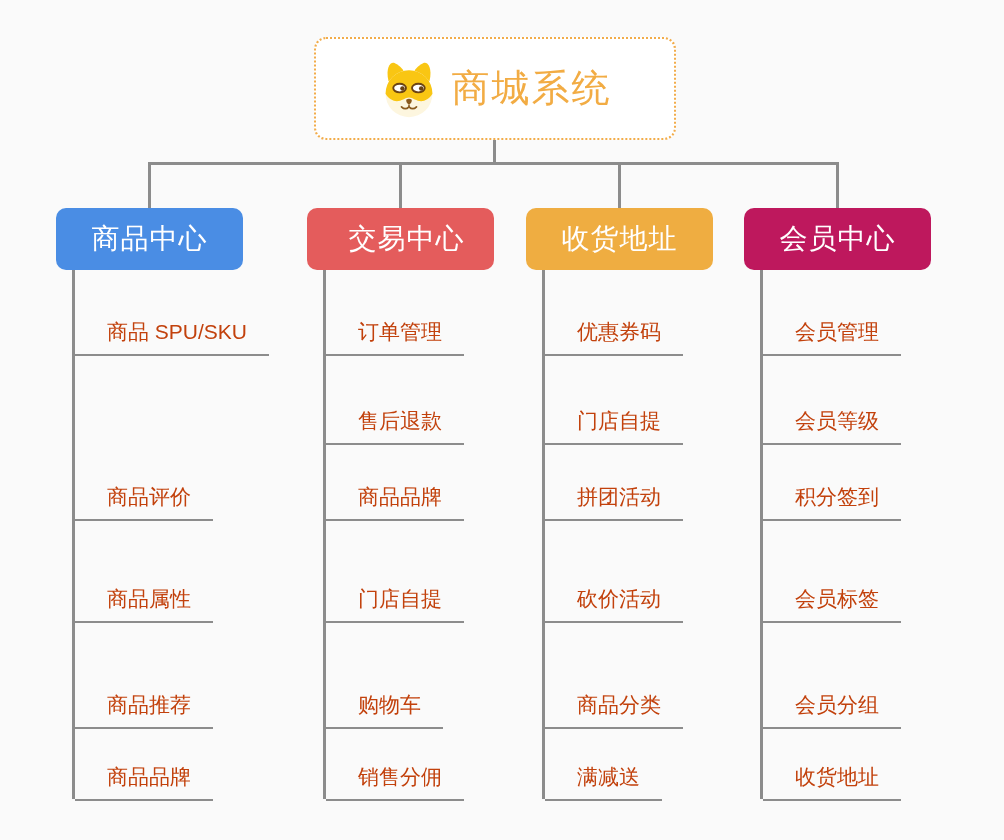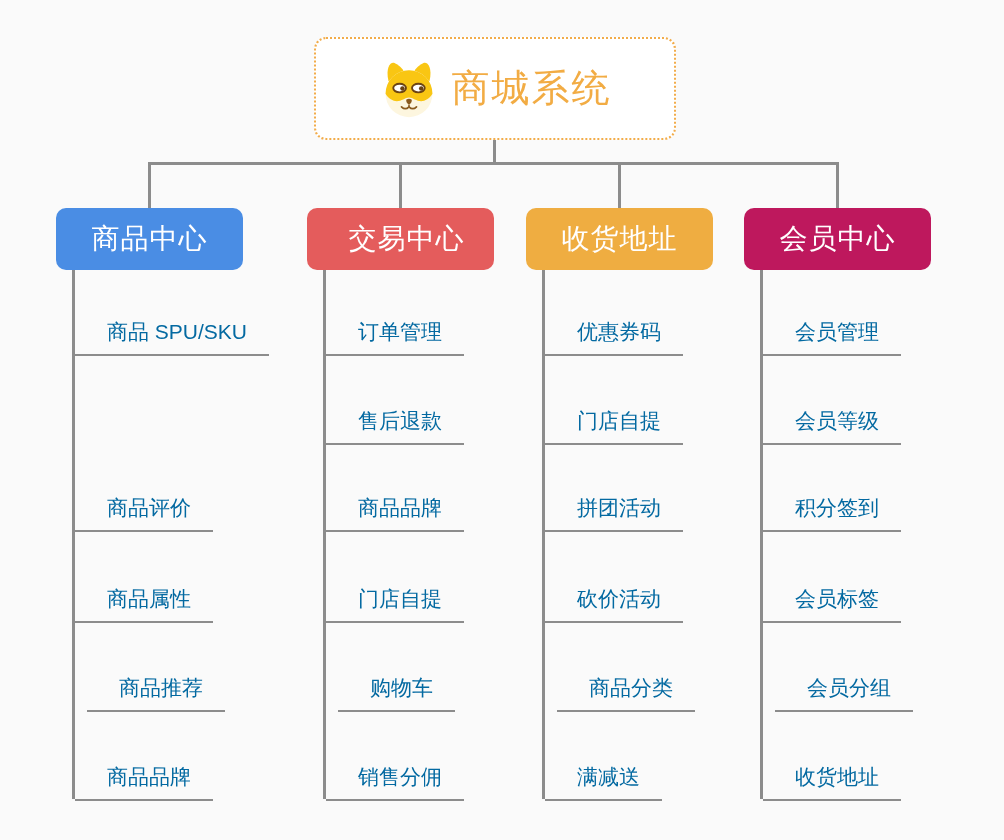--- a/index.html
+++ b/index.html
@@ -37,26 +37,26 @@
   .b0 { left: 56px; } .b1 { left: 307px; } .b2 { left: 526px; } .b3 { left: 744px; }
 
   
   .kids {
     position: absolute; top: 270px; height: 529px; width: 220px;
     border-left: 3px solid #8C8C8C;
   }
   .t0 { left: 72px; } .t1 { left: 323px; } .t2 { left: 542px; } .t3 { left: 760px; }
   .child {
     position: absolute; left: 0; white-space: nowrap; width: fit-content;
-    font-size: 21px; color: #0369a1; line-height: 26px;
+    font-size: 21px; color: #c2410c; line-height: 26px;
     padding: 0 22px 9px 32px;
     border-bottom: 2px solid #8C8C8C;
   }
-  .r0 { top: 49px; } .r1 { top: 138px; } .r2 { top: 225px; }
-  .r3 { top: 316px; } .r4 { top: 405px; margin-left: 12px; } .r5 { top: 494px; }
+  .r0 { top: 49px; } .r1 { top: 138px; } .r2 { top: 214px; }
+  .r3 { top: 316px; } .r4 { top: 422px; } .r5 { top: 494px; }
 </style>
 </head>
 <body>
 
 <div class="canvas">
 
   <div class="root-node" style="border-color: rgb(242, 172, 74);">
     <svg class="root-icon" viewBox="0 0 64 64">
       <path d="M10 23 C7 9 12 3 16 4 C21 6 25 10 27 14 L14 27 Z" fill="#F9C613"></path>
       <path d="M54 23 C57 9 52 3 48 4 C43 6 39 10 37 14 L50 27 Z" fill="#F9C613"></path>

